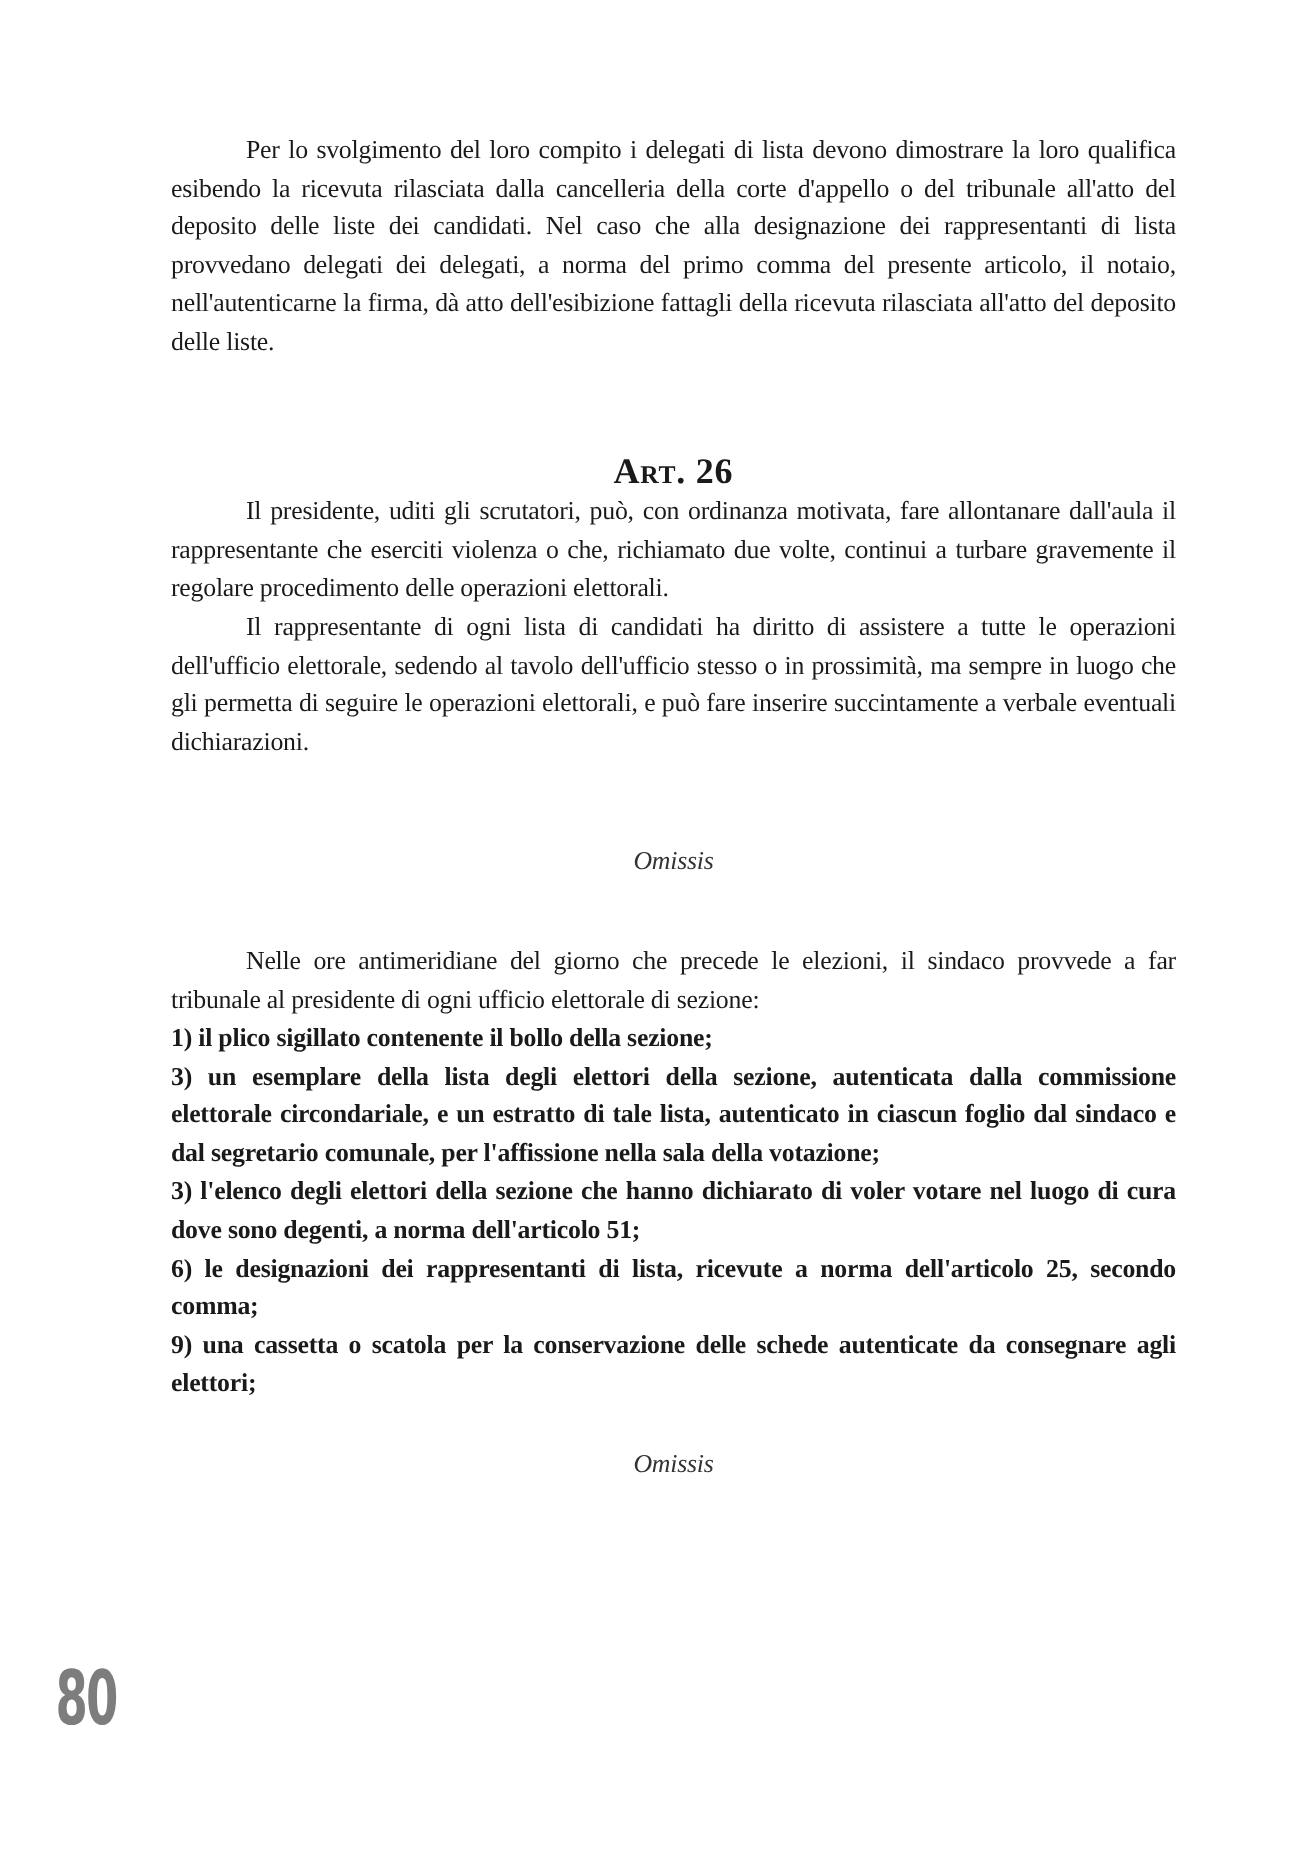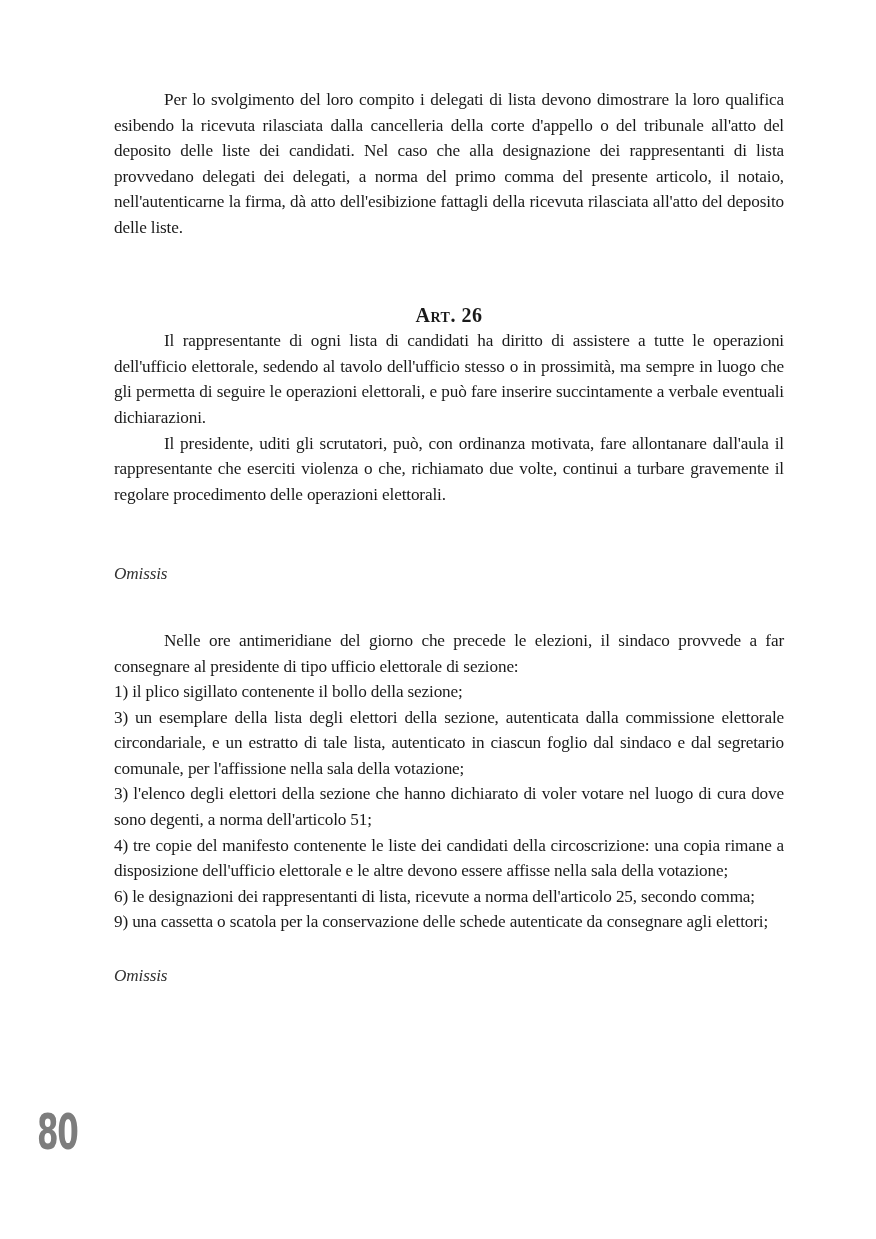--- a/index.html
+++ b/index.html
@@ -26,30 +26,31 @@
     }
     .para {
       margin: 0;
       text-align: justify;
       text-indent: 50px;
     }
     .list-item {
       margin: 0;
       text-align: justify;
       text-align-last: left;
+      font-weight: bold;
     }
     .heading {
       text-align: center;
       margin: 0;
       font-variant: small-caps;
       letter-spacing: 0.5px;
-      font-size: 20px;
+      font-size: 24px;
     }
     .omissis {
-      text-align: left;
+      text-align: center;
       font-style: italic;
       margin: 0;
       color: #333;
     }
     .gap-large { height: 62px; }
     .gap-omissis-top { height: 54px; }
     .gap-omissis-bottom { height: 41px; }
     .gap-final { height: 28px; }
     .page-number {
       position: absolute;
@@ -68,35 +69,34 @@
 </head>
 <body>
 
 <div class="page">
   <p class="para">Per lo svolgimento del loro compito i delegati di lista devono dimostrare la loro qualifica esibendo la ricevuta rilasciata dalla cancelleria della corte d'appello o del tribunale all'atto del deposito delle liste dei candidati. Nel caso che alla designazione dei rappresentanti di lista provvedano delegati dei delegati, a norma del primo comma del presente articolo, il notaio, nell'autenticarne la firma, dà atto dell'esibizione fattagli della ricevuta rilasciata all'atto del deposito delle liste.</p>
 
   <div class="gap-large"></div>
 
   <section>
     <h2 class="heading">Art. 26</h2>
+    <p class="para">Il presidente, uditi gli scrutatori, può, con ordinanza motivata, fare allontanare dall'aula il rappresentante che eserciti violenza o che, richiamato due volte, continui a turbare gravemente il regolare procedimento delle operazioni elettorali.</p>
     <p class="para">Il rappresentante di ogni lista di candidati ha diritto di assistere a tutte le operazioni dell'ufficio elettorale, sedendo al tavolo dell'ufficio stesso o in prossimità, ma sempre in luogo che gli permetta di seguire le operazioni elettorali, e può fare inserire succintamente a verbale eventuali dichiarazioni.</p>
-    <p class="para">Il presidente, uditi gli scrutatori, può, con ordinanza motivata, fare allontanare dall'aula il rappresentante che eserciti violenza o che, richiamato due volte, continui a turbare gravemente il regolare procedimento delle operazioni elettorali.</p>
   </section>
 
   <div class="gap-omissis-top"></div>
   <p class="omissis">Omissis</p>
   <div class="gap-omissis-bottom"></div>
 
   <section>
-    <p class="para">Nelle ore antimeridiane del giorno che precede le elezioni, il sindaco provvede a far consegnare al presidente di tipo ufficio elettorale di sezione:</p>
+    <p class="para">Nelle ore antimeridiane del giorno che precede le elezioni, il sindaco provvede a far tribunale al presidente di ogni ufficio elettorale di sezione:</p>
     <div>
       <p class="list-item">1) il plico sigillato contenente il bollo della sezione;</p>
       <p class="list-item">3) un esemplare della lista degli elettori della sezione, autenticata dalla commissione elettorale circondariale, e un estratto di tale lista, autenticato in ciascun foglio dal sindaco e dal segretario comunale, per l'affissione nella sala della votazione;</p>
       <p class="list-item">3) l'elenco degli elettori della sezione che hanno dichiarato di voler votare nel luogo di cura dove sono degenti, a norma dell'articolo 51;</p>
-      <p class="list-item">4) tre copie del manifesto contenente le liste dei candidati della circoscrizione: una copia rimane a disposizione dell'ufficio elettorale e le altre devono essere affisse nella sala della votazione;</p>
       <p class="list-item">6) le designazioni dei rappresentanti di lista, ricevute a norma dell'articolo 25, secondo comma;</p>
       <p class="list-item">9) una cassetta o scatola per la conservazione delle schede autenticate da consegnare agli elettori;</p>
     </div>
   </section>
 
   <div class="gap-final"></div>
   <p class="omissis">Omissis</p>
 </div>
 
 <div class="page-number">80</div>

